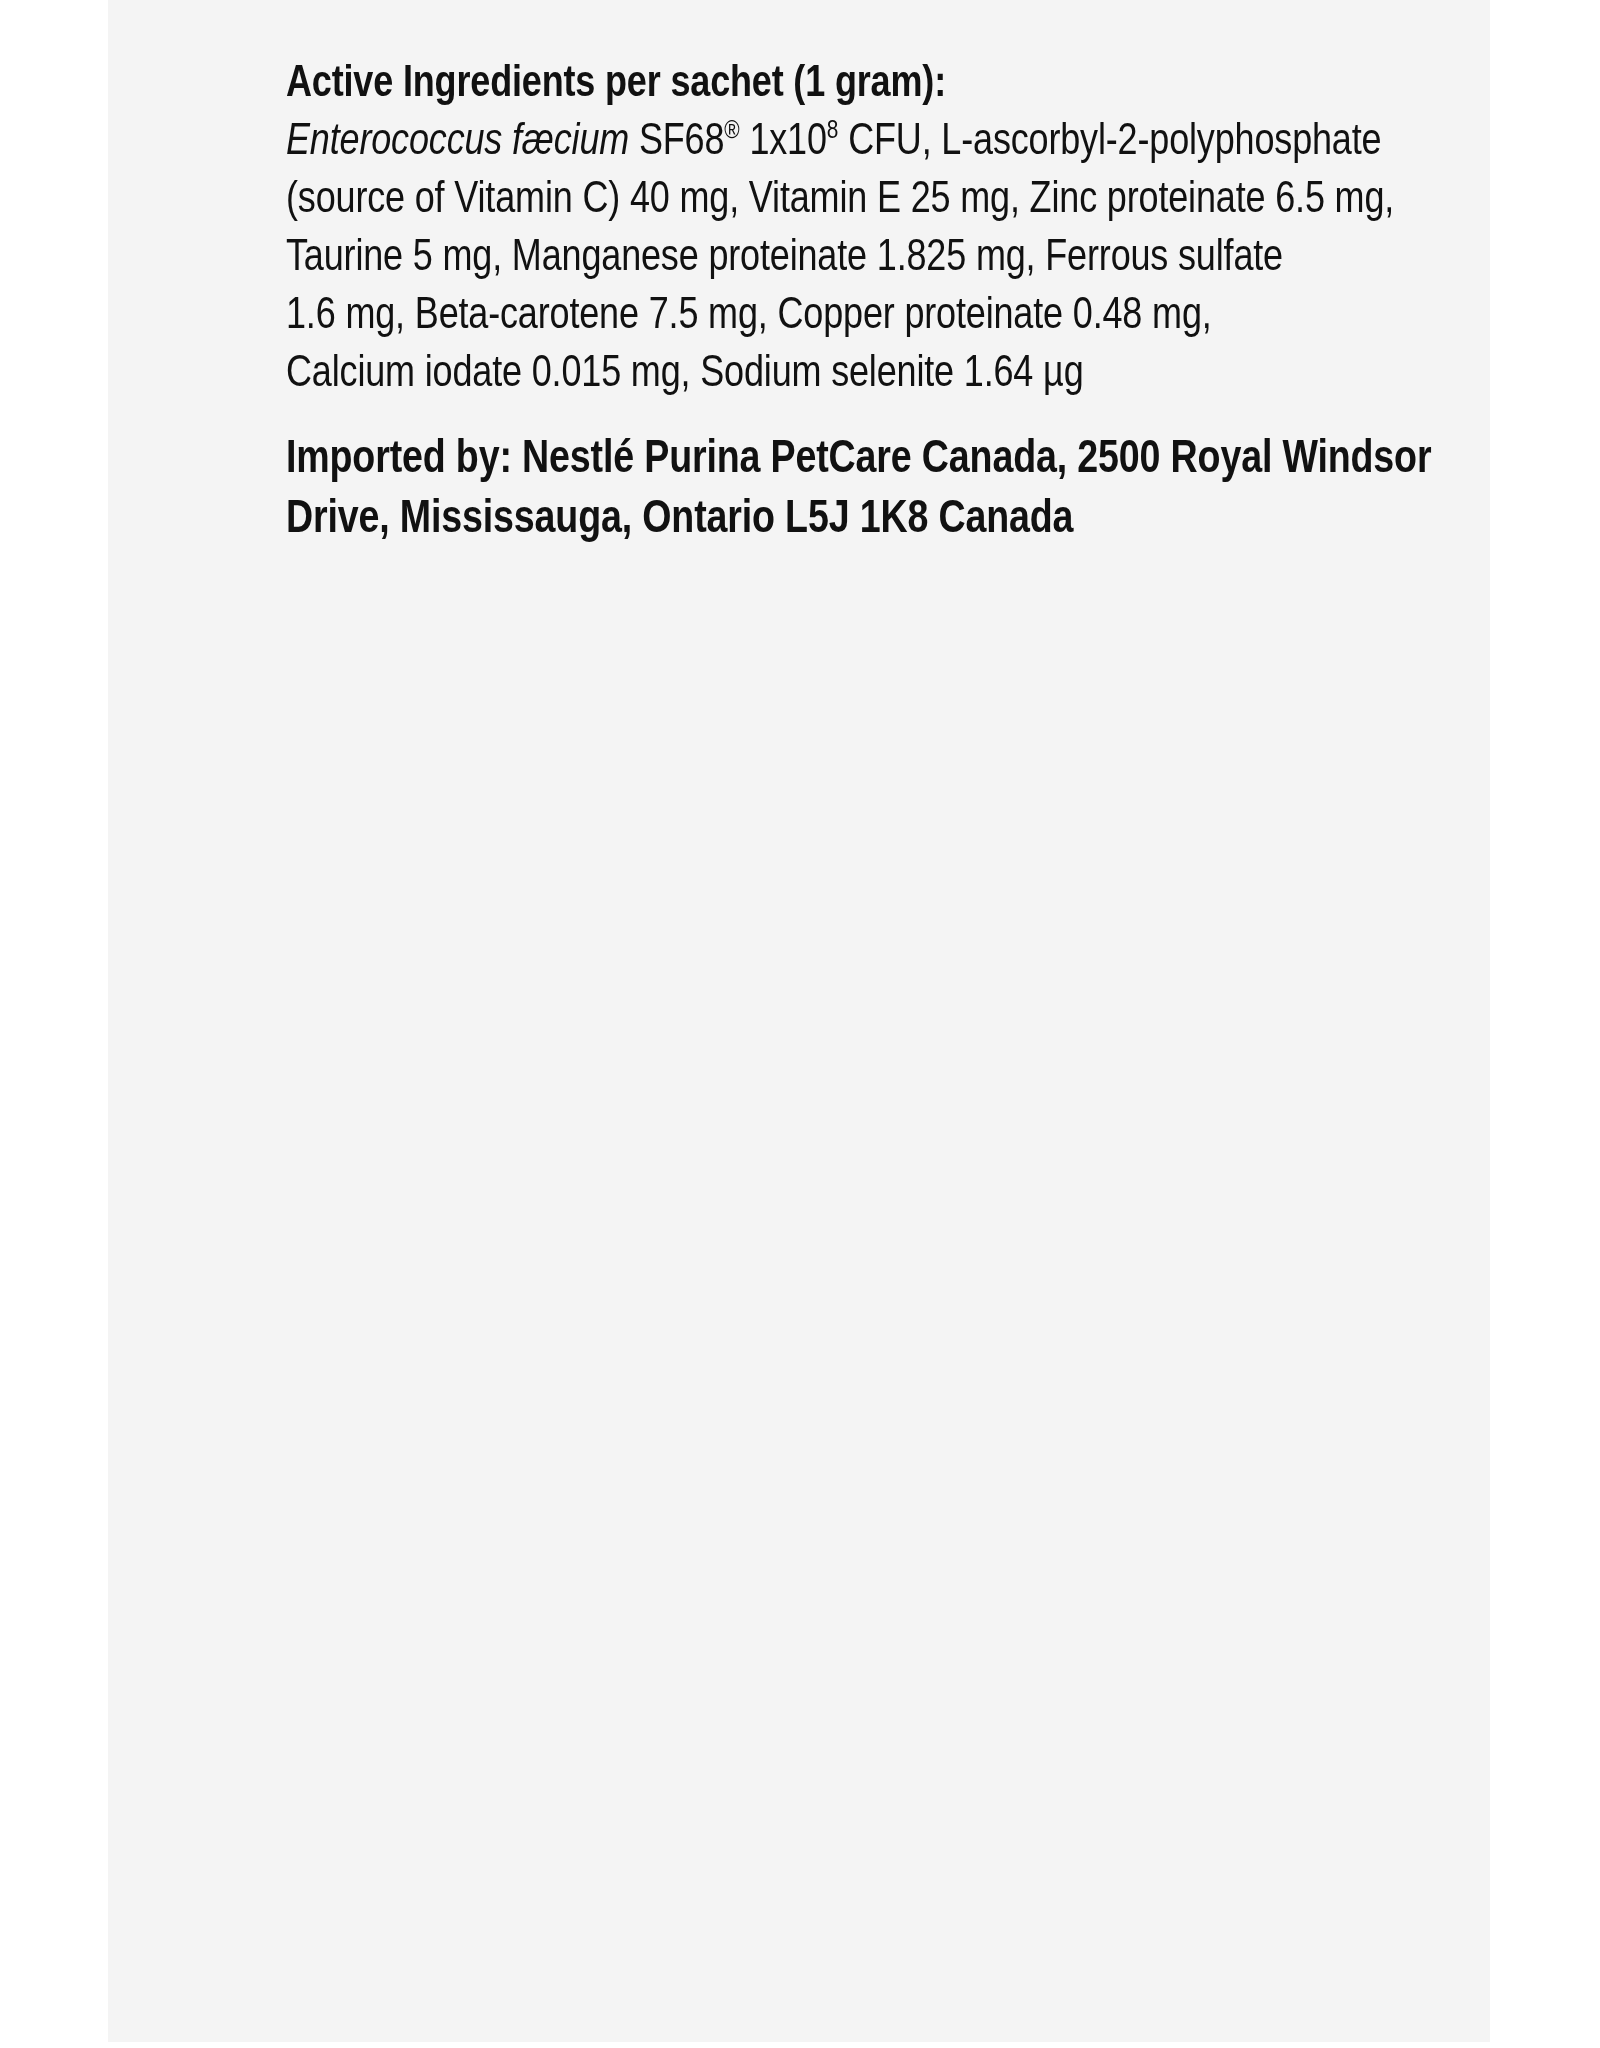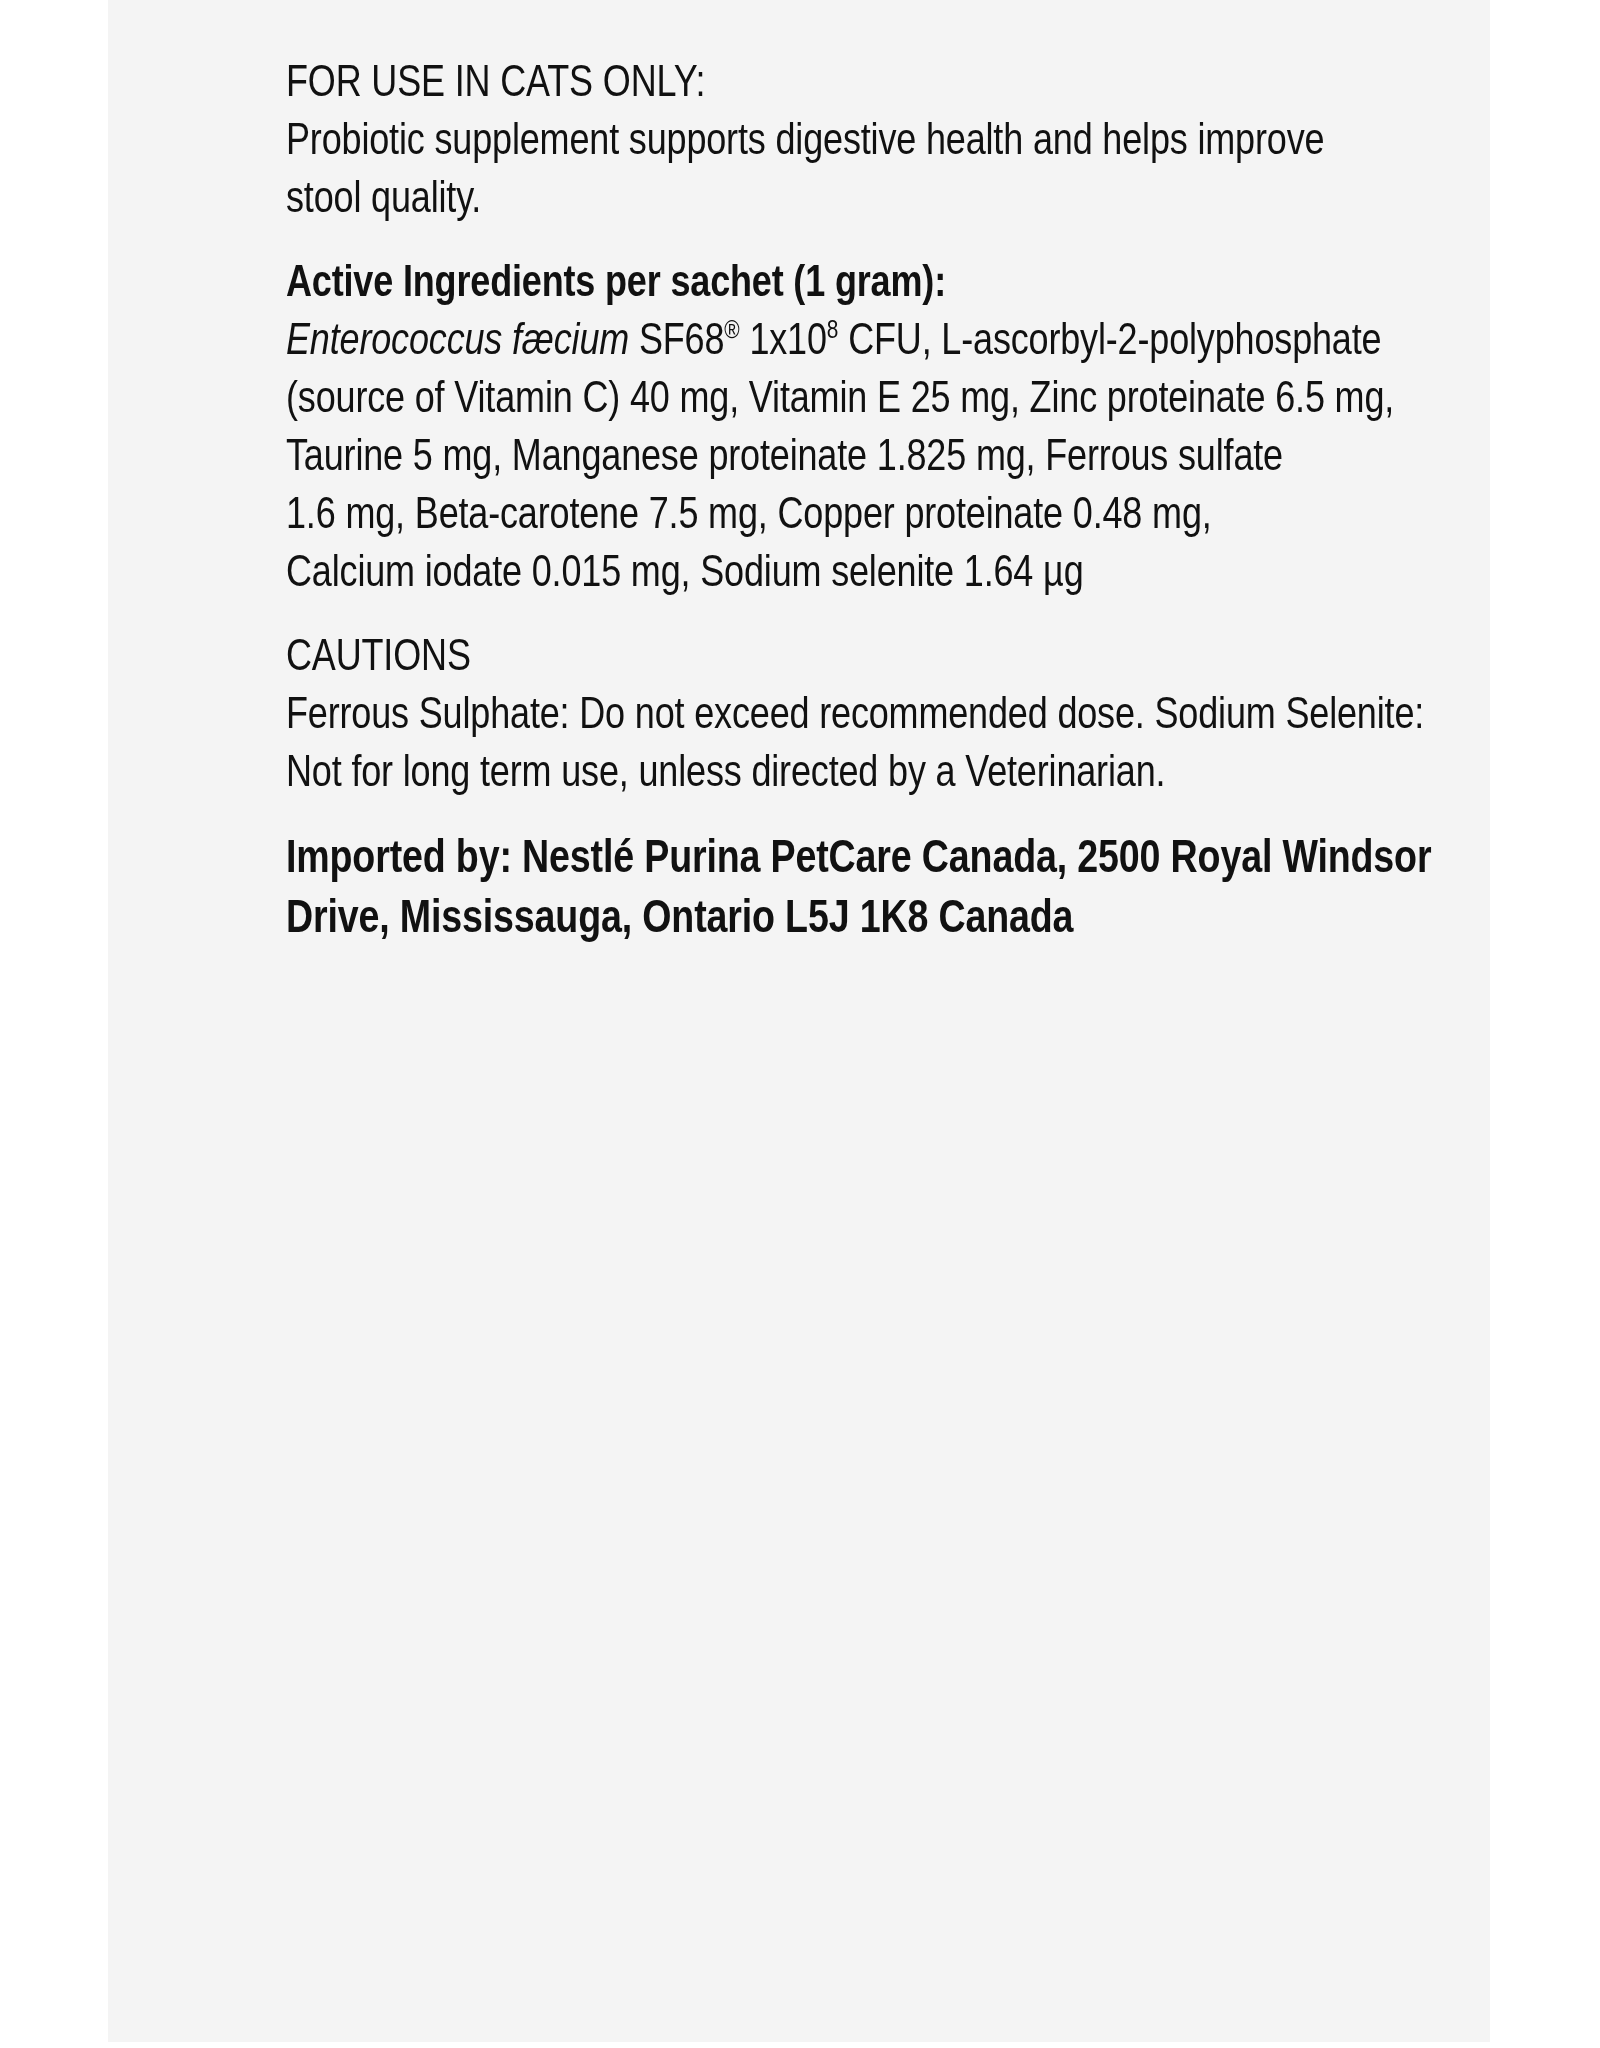--- a/index.html
+++ b/index.html
@@ -69,42 +69,32 @@
     line-height: 0;
   }
 </style>
 </head>
 <body>
 
 <div id="page">
   <div id="panel">
     <div id="label">
 
-      <div class="block">
-        <span class="line head">FOR USE IN CATS ONLY:</span>
-        <span class="line">Probiotic supplement supports digestive health and helps improve</span>
-        <span class="line">stool quality.</span>
-      </div>
 
 
       <div class="block">
         <span class="line bold">Active Ingredients per sachet (1 gram):</span>
         <span class="line sci"><i class="sciname">Enterococcus fæcium</i><span> SF68</span><sup>®</sup><span> 1x10</span><sup>8</sup><span> CFU, L-ascorbyl-2-polyphosphate</span></span>
         <span class="line">(source of Vitamin C) 40 mg, Vitamin E 25 mg, Zinc proteinate 6.5 mg,</span>
         <span class="line">Taurine 5 mg, Manganese proteinate 1.825 mg, Ferrous sulfate</span>
         <span class="line">1.6 mg, Beta-carotene 7.5 mg, Copper proteinate 0.48 mg,</span>
         <span class="line">Calcium iodate 0.015 mg, Sodium selenite 1.64 µg</span>
       </div>
 
 
-      <div class="block">
-        <span class="line head">CAUTIONS</span>
-        <span class="line">Ferrous Sulphate: Do not exceed recommended dose. Sodium Selenite:</span>
-        <span class="line">Not for long term use, unless directed by a Veterinarian.</span>
-      </div>
 
       <div class="block">
         <span class="line big">Imported by: Nestlé Purina PetCare Canada, 2500 Royal Windsor</span>
         <span class="line big">Drive, Mississauga, Ontario L5J 1K8 Canada</span>
       </div>
 
 
     </div>
   </div>
 </div>

